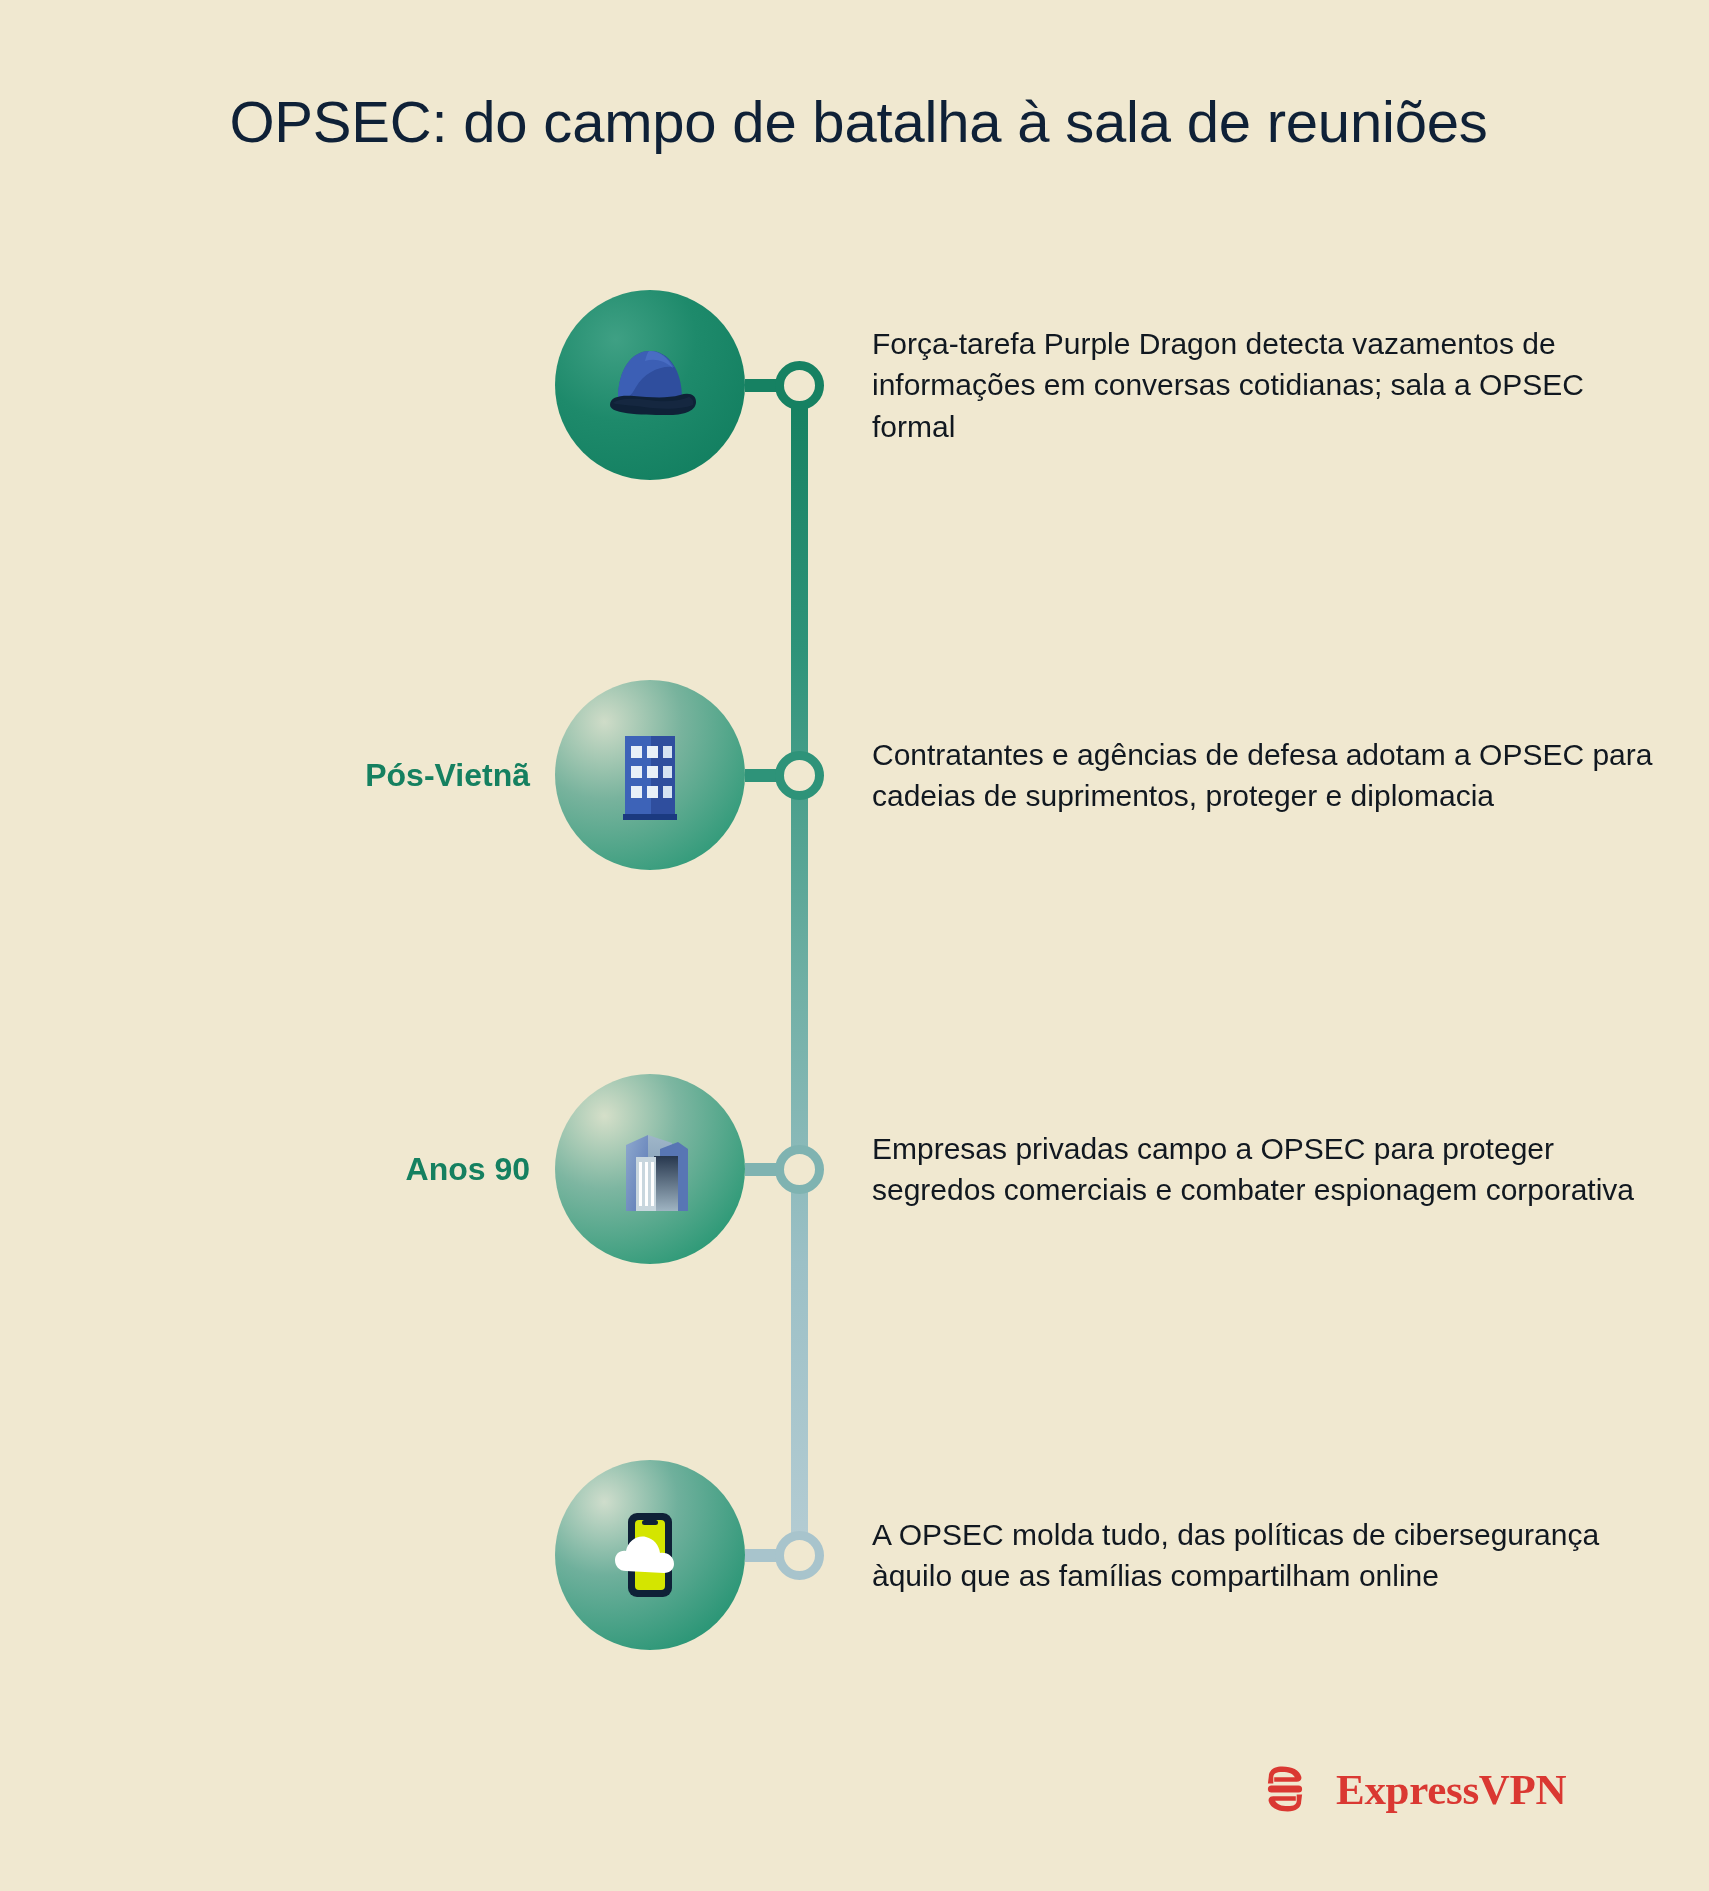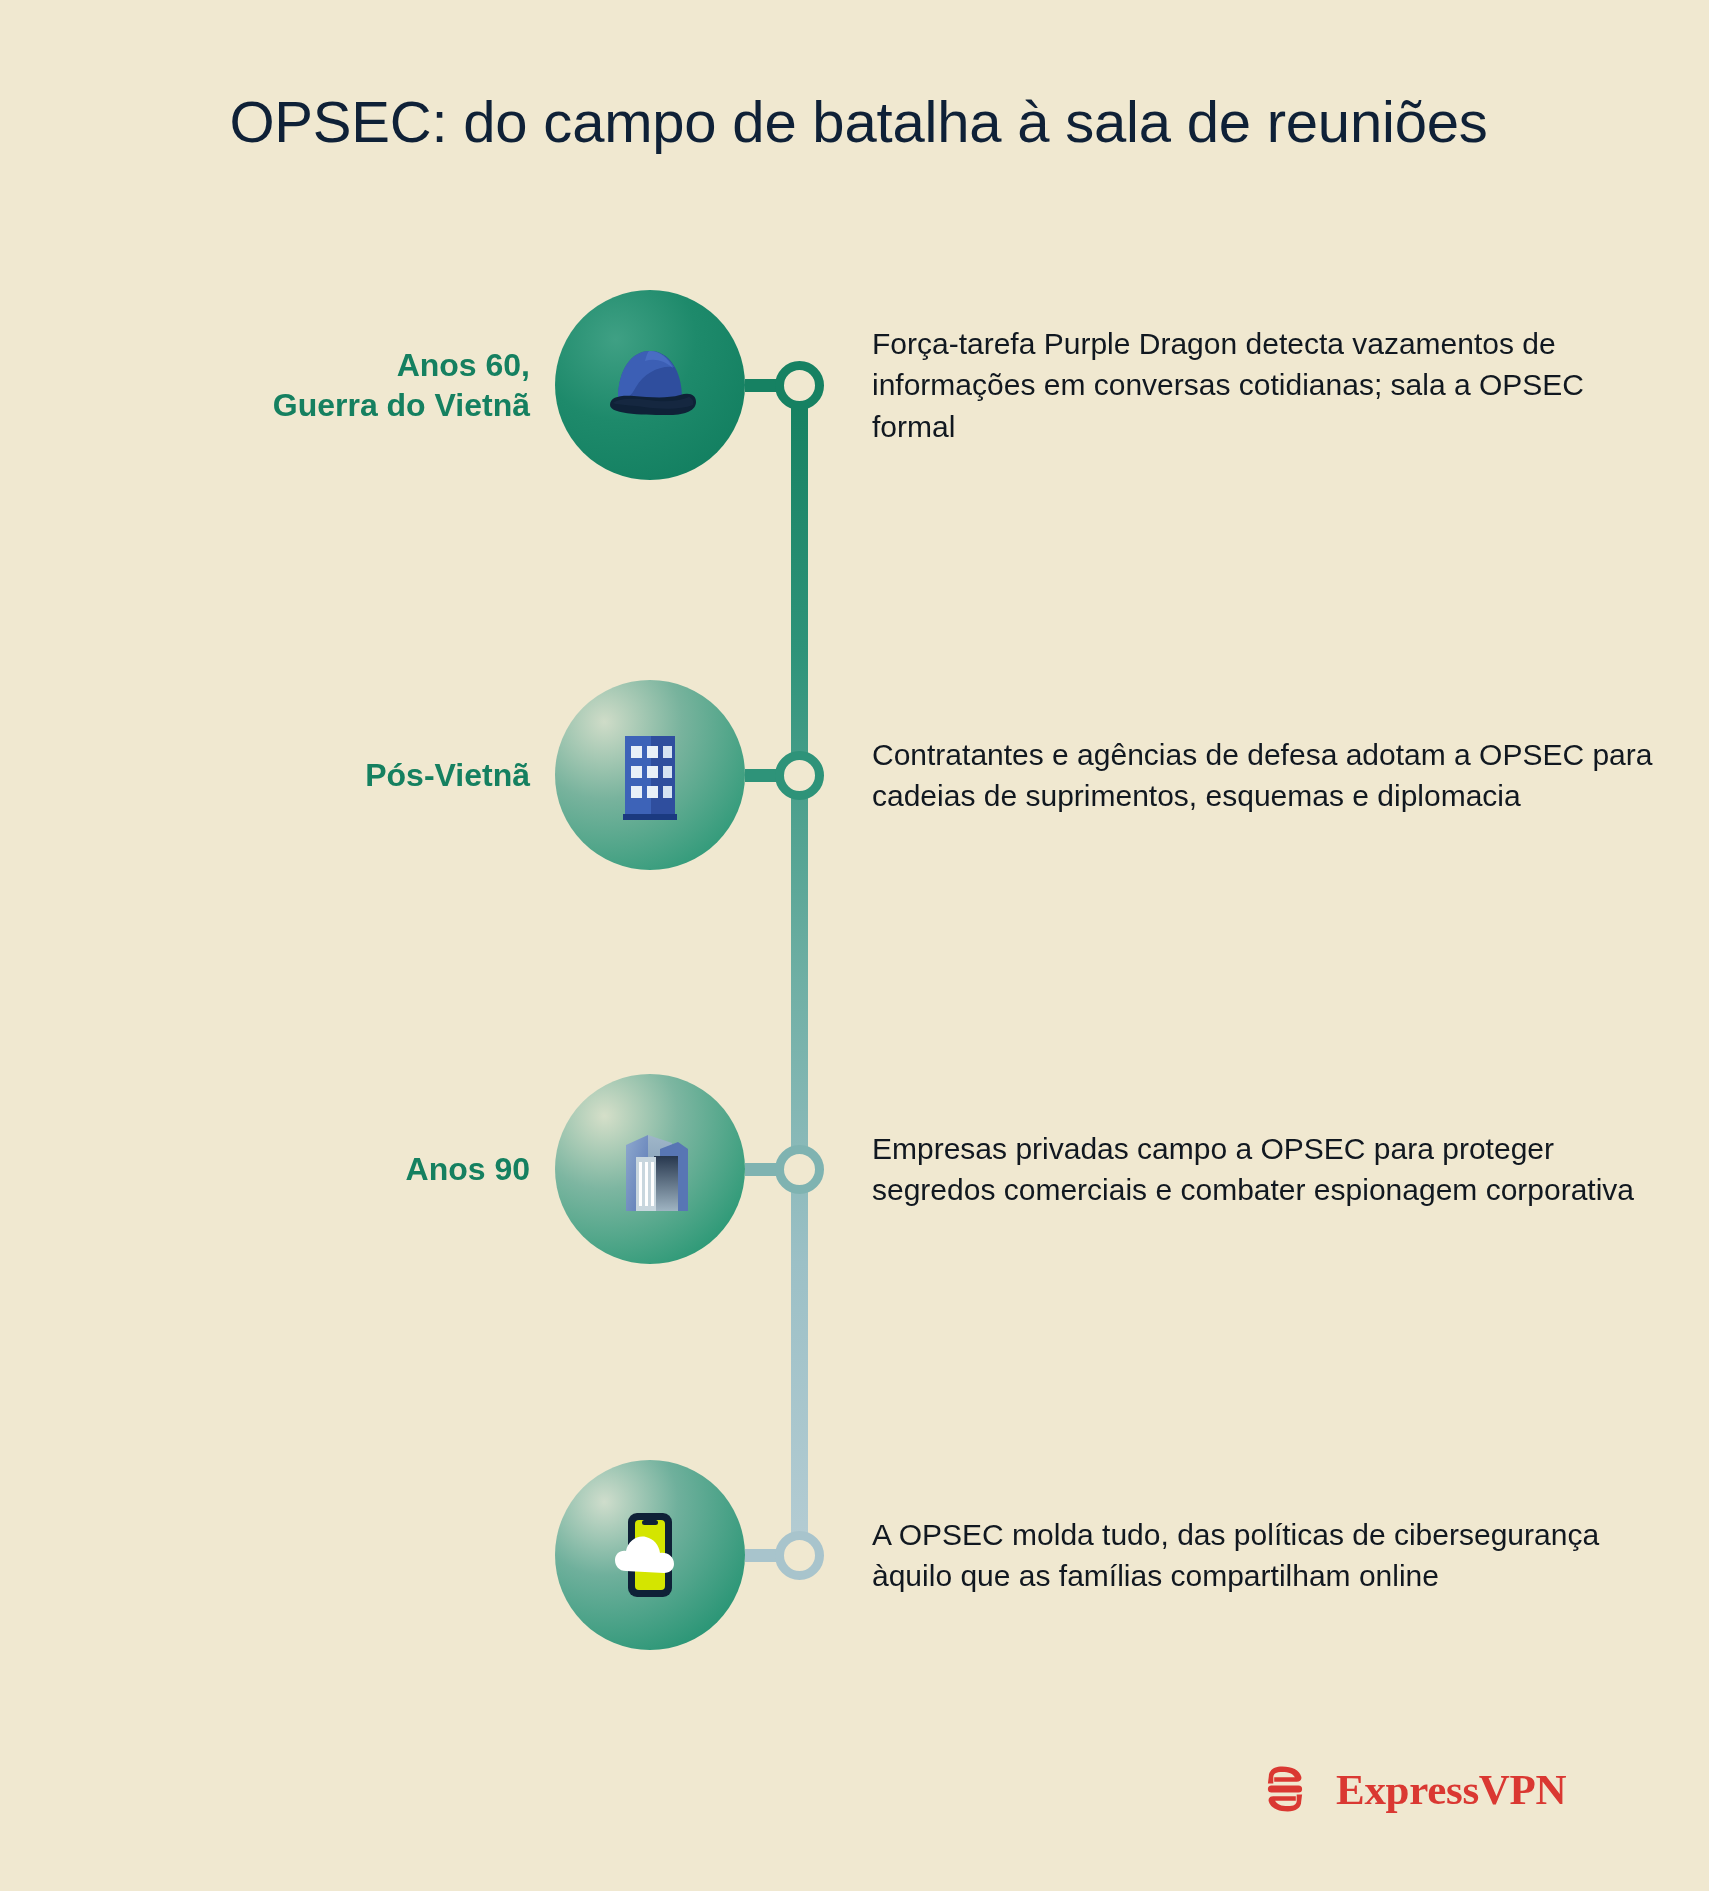--- a/index.html
+++ b/index.html
@@ -93,24 +93,20 @@
 </head>
 <body>
 
 <div class="page">
 
   <div class="title">OPSEC: do campo de batalha à sala de reuniões</div>
 
   <div class="spine"></div>
 
   <div class="row row-1">
-    <div class="label">
-      <span>Anos 60,</span><br>
-      <span>Guerra do Vietnã</span>
-    </div>
 
     <div class="badge badge-1">
       <svg class="icon-svg" width="120" height="120" viewBox="0 0 120 120">
         <path d="M28 74 C28 45 41 26 60 26 C79 26 92 45 92 74 Z" fill="#2F4E9E"></path>
         <path d="M28 74 C28 45 41 26 60 26 C70 26 78 32 84 42 C70 40 54 48 46 62 C41 71 38 74 28 74 Z" fill="#3E63B8" opacity="0.85"></path>
         <path d="M60 26 C70 26 78 33 83 43 C74 35 64 33 55 36 C57 29 58 26 60 26 Z" fill="#4E74C9" opacity="0.7"></path>
         <path d="M20 80 C20 72 30 70 44 71 C58 72 76 74 90 70 C100 67 106 70 106 77 C106 85 96 90 80 90 C58 90 20 90 20 80 Z" fill="#0F2137"></path>
         <path d="M23 78 C30 73 44 73 58 75 C72 77 88 77 99 72 C103 74 104 77 103 80 C90 85 70 84 54 82 C40 80 28 80 23 78 Z" fill="#1B2E48" opacity="0.55"></path>
       </svg>
     </div>
@@ -139,21 +135,21 @@
         <rect x="36" y="66" width="11" height="12" fill="#E8F0F8"></rect>
         <rect x="52" y="66" width="11" height="12" fill="#E8F0F8"></rect>
         <rect x="68" y="66" width="9" height="12" fill="#D6E3F2"></rect>
         <rect x="28" y="94" width="54" height="6" fill="#1B3A80"></rect>
       </svg>
     </div>
 
     <div class="stub c2"></div>
     <div class="node n2"></div>
 
-    <div class="desc">Contratantes e agências de defesa adotam a OPSEC para cadeias de suprimentos, esquemas e diplomacia</div>
+    <div class="desc">Contratantes e agências de defesa adotam a OPSEC para cadeias de suprimentos, proteger e diplomacia</div>
   </div>
 
   <div class="row row-3">
     <div class="label">
       <span>Anos 90</span>
     </div>
 
     <div class="badge badge-3">
       <svg class="icon-svg" width="120" height="120" viewBox="0 0 120 120">
         <defs>

